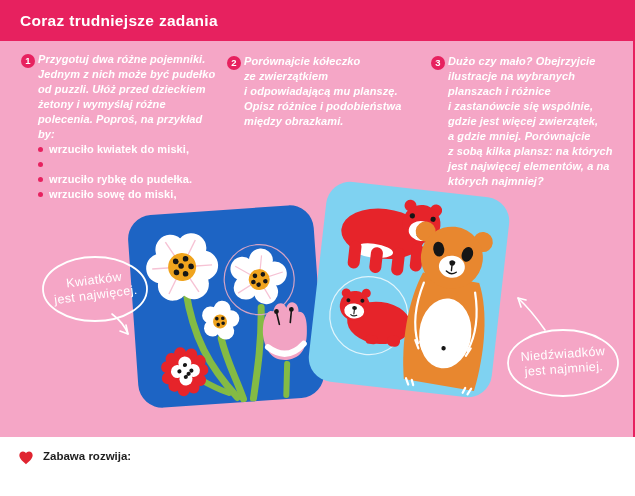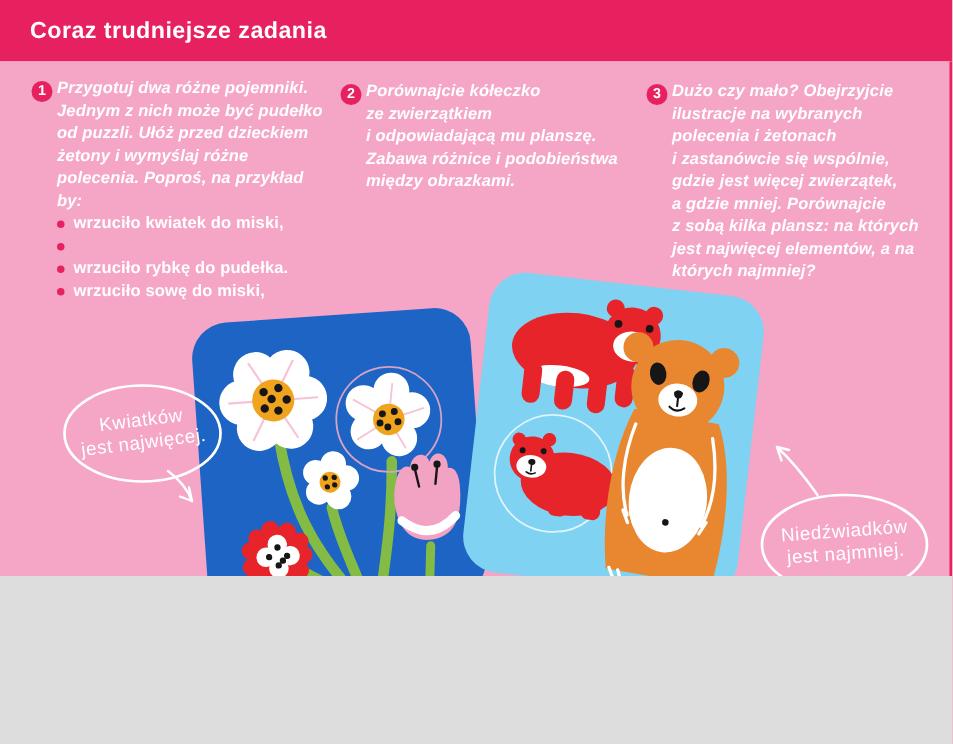--- a/index.html
+++ b/index.html
@@ -1,16 +1,16 @@
 <!DOCTYPE html>
 <html><head>
 <meta charset="utf-8">
 <style>
   html,body{margin:0;padding:0;background:#ddd;}
-  .page{position:relative;width:635px;height:384px;overflow:hidden;background:#fff;
+  .page{position:relative;width:635px;height:496px;overflow:hidden;background:#fff;
         font-family:"Liberation Sans",sans-serif;}
   
   .topbar{position:absolute;left:0;top:0;width:635px;height:41px;background:#e7215f;}
   .topbar h1{margin:0;padding:0 0 0 20px;line-height:42px;font-size:15.5px;font-weight:bold;
              color:#ffffff;letter-spacing:.3px;}
   
   .content{position:absolute;left:0;top:41px;width:635px;height:396px;background:#f5a6c6;}
   .edge-strip{position:absolute;right:0;top:0;width:2px;height:396px;background:#e7215f;}
   .col{position:absolute;}
   .col1{left:21px;top:11px;width:200px;}
@@ -91,31 +91,31 @@
         </ul>
       </div>
     </section>
 
     <section class="col col2">
       <span class="badge">2</span>
       <div class="col-body">
         <p class="col-text">Porównajcie kółeczko
 ze zwierzątkiem
 i odpowiadającą mu planszę.
-Zabawa różnice i podobieństwa
+Opisz różnice i podobieństwa
 między obrazkami.</p>
       </div>
     </section>
 
     <section class="col col3">
       <span class="badge">3</span>
       <div class="col-body">
         <p class="col-text">Dużo czy mało? Obejrzyjcie
 ilustracje na wybranych
-polecenia i żetonach
+planszach i różnice
 i zastanówcie się wspólnie,
 gdzie jest więcej zwierzątek,
 a gdzie mniej. Porównajcie
 z sobą kilka plansz: na których
 jest najwięcej elementów, a na
 których najmniej?</p>
       </div>
     </section>
 
     <div class="card card-left">

